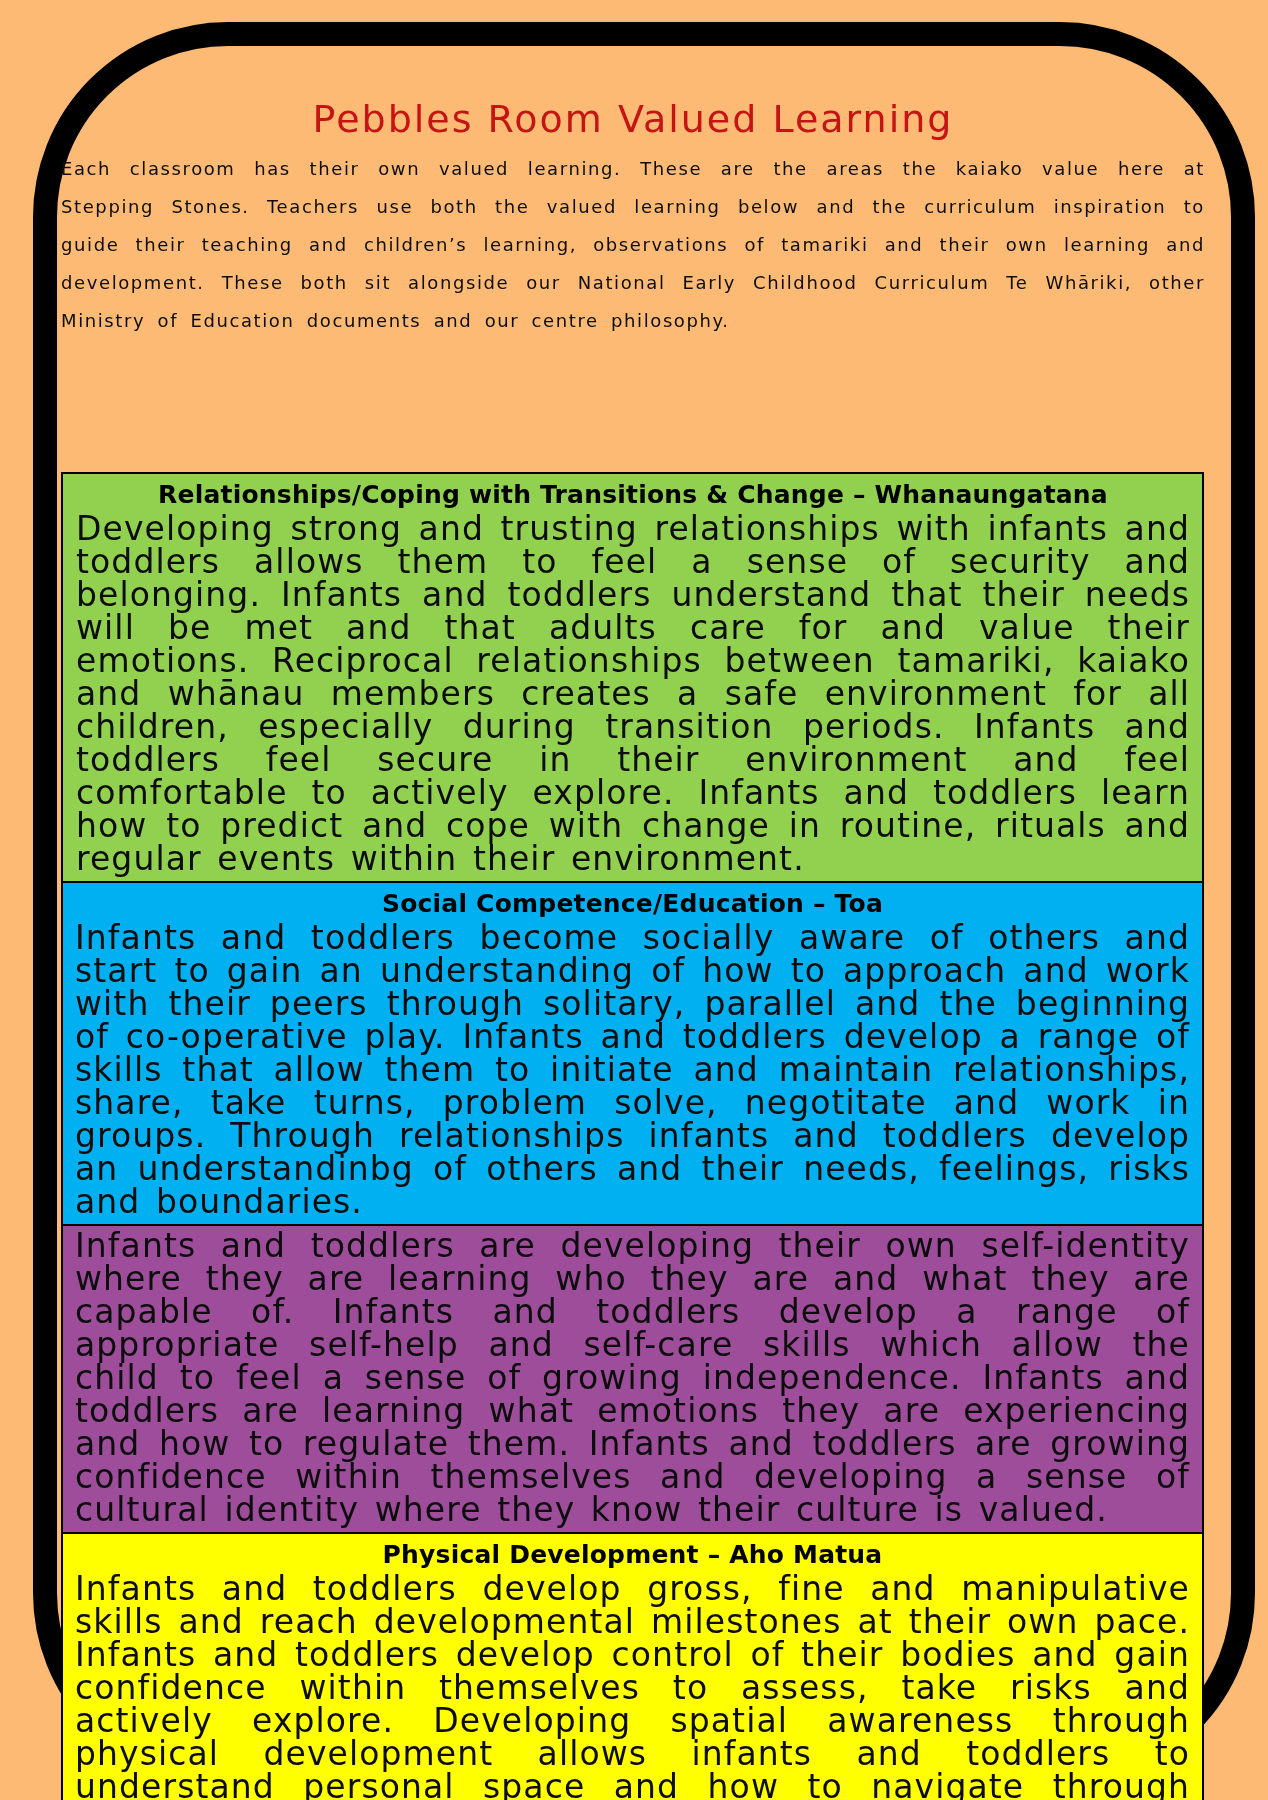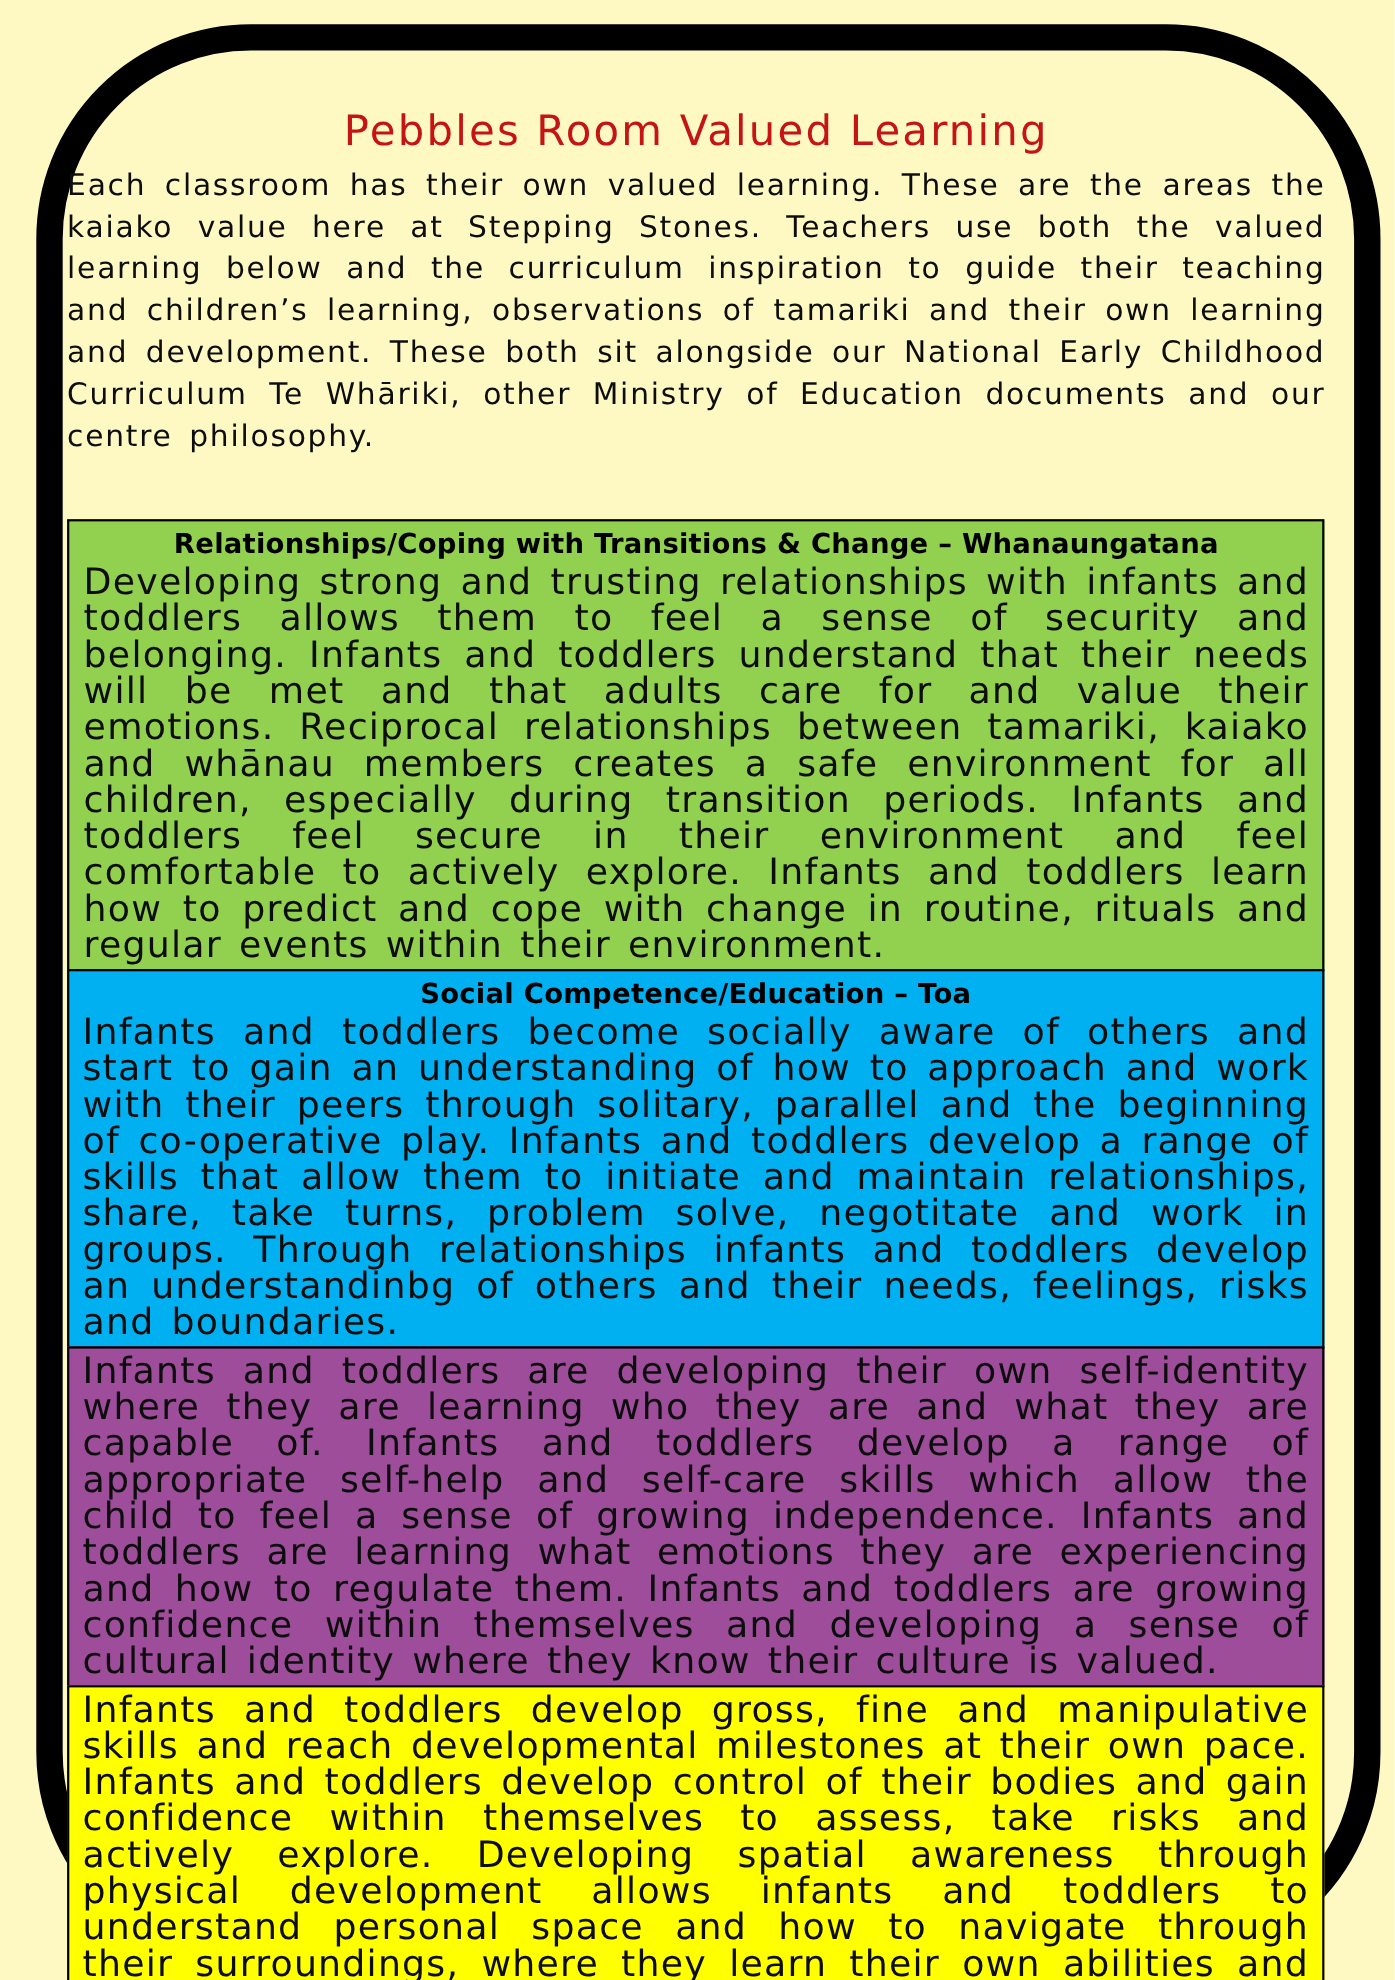--- a/index.html
+++ b/index.html
@@ -5,21 +5,21 @@
   html, body {
     margin: 0;
     padding: 0;
     background: #ffffff;
     font-family: "DejaVu Sans", "Liberation Sans", sans-serif;
   }
   .page {
     position: relative;
     width: 1268px;
     height: 1800px;
-    background: #fef9c3;
+    background: #fdba74;
     overflow: hidden;
   }
   .frame {
     position: absolute;
     left: 33px;
     top: 22px;
     width: 1222px;
     height: 1766px;
     border: 24px solid #000000;
     border-radius: 195px;
@@ -34,21 +34,21 @@
   }
   .doc-title {
     text-align: center;
     font-size: 38px;
     line-height: 46px;
     letter-spacing: 2px;
     font-weight: 400;
     margin: 0 0 8px 0;
   }
   .intro {
-    font-size: 27px;
+    font-size: 18px;
     line-height: 38px;
     letter-spacing: 1.6px;
     word-spacing: 5px;
     text-align: justify;
     color: #0d0d0d;
     margin: 0;
   }
   .sections {
     position: absolute;
     left: 61px;
@@ -104,18 +104,19 @@
     <div class="section" style="background-color: rgb(0, 176, 240);">
       <p class="section-heading">Social Competence/Education – Toa</p>
       <p class="section-body">Infants and toddlers become socially aware of others and start to gain an understanding of how to approach and work with their peers through solitary, parallel and the beginning of co-operative play.  Infants and toddlers develop a range of skills that allow them to initiate and maintain relationships, share, take turns, problem solve, negotitate and work in groups.  Through relationships infants and toddlers develop an understandinbg of others and their needs, feelings, risks and boundaries.</p>
     </div>
 
     <div class="section" style="background-color: rgb(158, 77, 155);">
       <p class="section-body">Infants and toddlers are developing their own self-identity where they are learning who they are and what they are capable of.  Infants and toddlers develop a range of appropriate self-help and self-care skills which allow the child to feel a sense of growing independence.  Infants and toddlers are learning what emotions they are experiencing and how to regulate them.  Infants and toddlers are growing confidence within themselves and developing a sense of cultural identity where they know their culture is valued.</p>
     </div>
 
     <div class="section" style="background-color: rgb(255, 255, 0);">
+      <p class="section-heading">Physical Development – Aho Matua</p>
       <p class="section-body">Infants and toddlers develop gross, fine and manipulative skills and reach developmental milestones at their own pace.  Infants and toddlers develop control of their bodies and gain confidence within themselves to assess, take risks and actively explore.  Developing spatial awareness through physical development allows infants and toddlers to understand personal space and how to navigate through their surroundings, where they learn their own abilities and limitations.</p>
     </div>
 
   </div>
 
 </div>
 
 </body></html>

